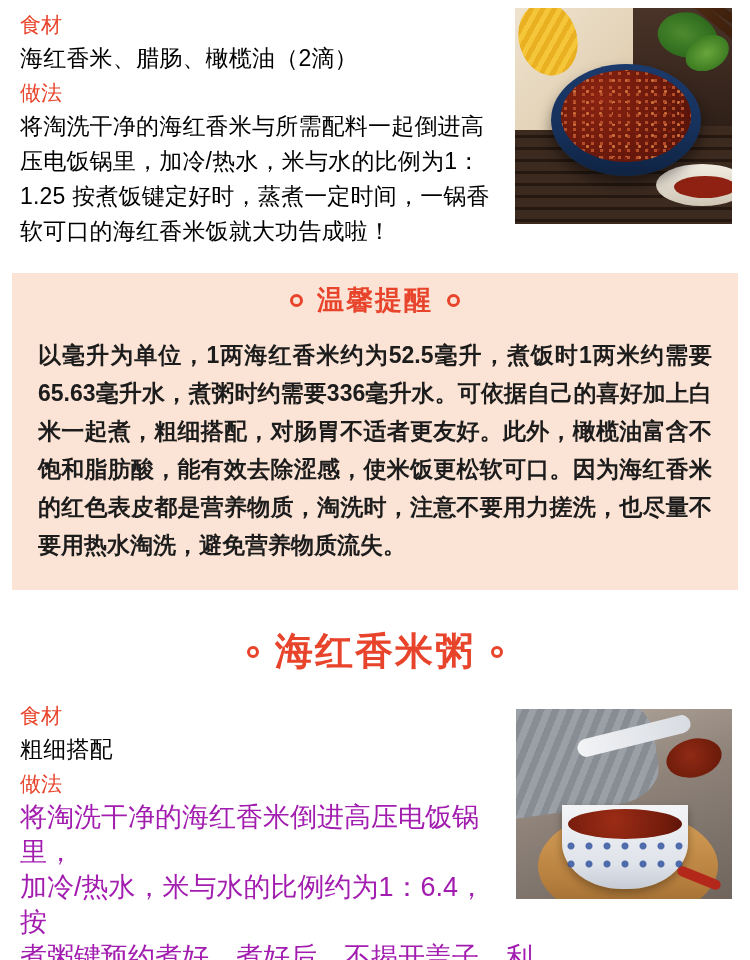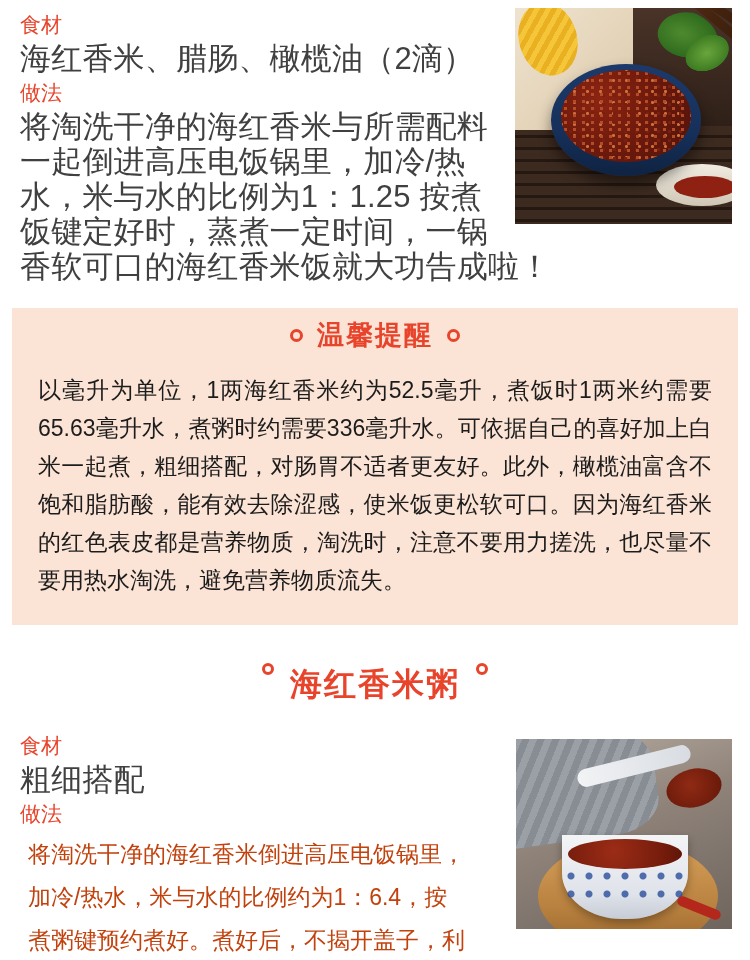--- a/index.html
+++ b/index.html
@@ -39,22 +39,22 @@
     background: #3a2a22;
   }
   .label-red {
     color: #e8442c;
     font-size: 21px;
     line-height: 30px;
     margin: 2px 0 1px 0;
     font-weight: 400;
   }
   .body-text {
-    color: #404040;
-    font-size: 31px;
+    color: #000000;
+    font-size: 23px;
     line-height: 35px;
     letter-spacing: 0.2px;
     margin: 0;
   }
   .clear { clear: both; }
 
   
   .ph1-bg {
     position: absolute; inset: 0;
     background:
@@ -158,33 +158,35 @@
     width: 13px; height: 13px;
     border: 3px solid #e8442c;
     border-radius: 50%;
   }
   .tips-text {
     color: #1c1c1c;
     font-size: 23px;
     line-height: 38px;
     text-align: justify;
     margin: 0;
+    font-weight: bold;
   }
 
   
   .porridge-head {
     text-align: center;
     padding: 22px 0 10px 0;
     background: #ffffff;
   }
   .porridge-title {
     display: inline-flex;
+    align-items: center;
     gap: 16px;
     color: #e8442c;
-    font-size: 32px;
+    font-size: 38px;
     font-weight: 700;
     letter-spacing: 2px;
   }
   .ring-sm {
     display: inline-block;
     width: 12px; height: 12px;
     border: 3px solid #e8442c;
     border-radius: 50%;
   }
   .porridge-body {
@@ -250,24 +252,24 @@
     position: absolute; right: 10px; bottom: 16px; width: 46px; height: 10px;
     background: #b3281a;
     border-radius: 6px;
     transform: rotate(22deg);
   }
 
   .cut-text {
     position: relative;
   }
   .fade-line {
-    color: #c2410c;
-    font-size: 23px;
+    color: #a21caf;
+    font-size: 27px;
     line-height: 35px;
-    margin: 8px;
+    margin: 0;
   }
   .clip-row {
     height: 18px;
     overflow: hidden;
   }
 </style>
 </head>
 <body>
 
 <div class="page">

